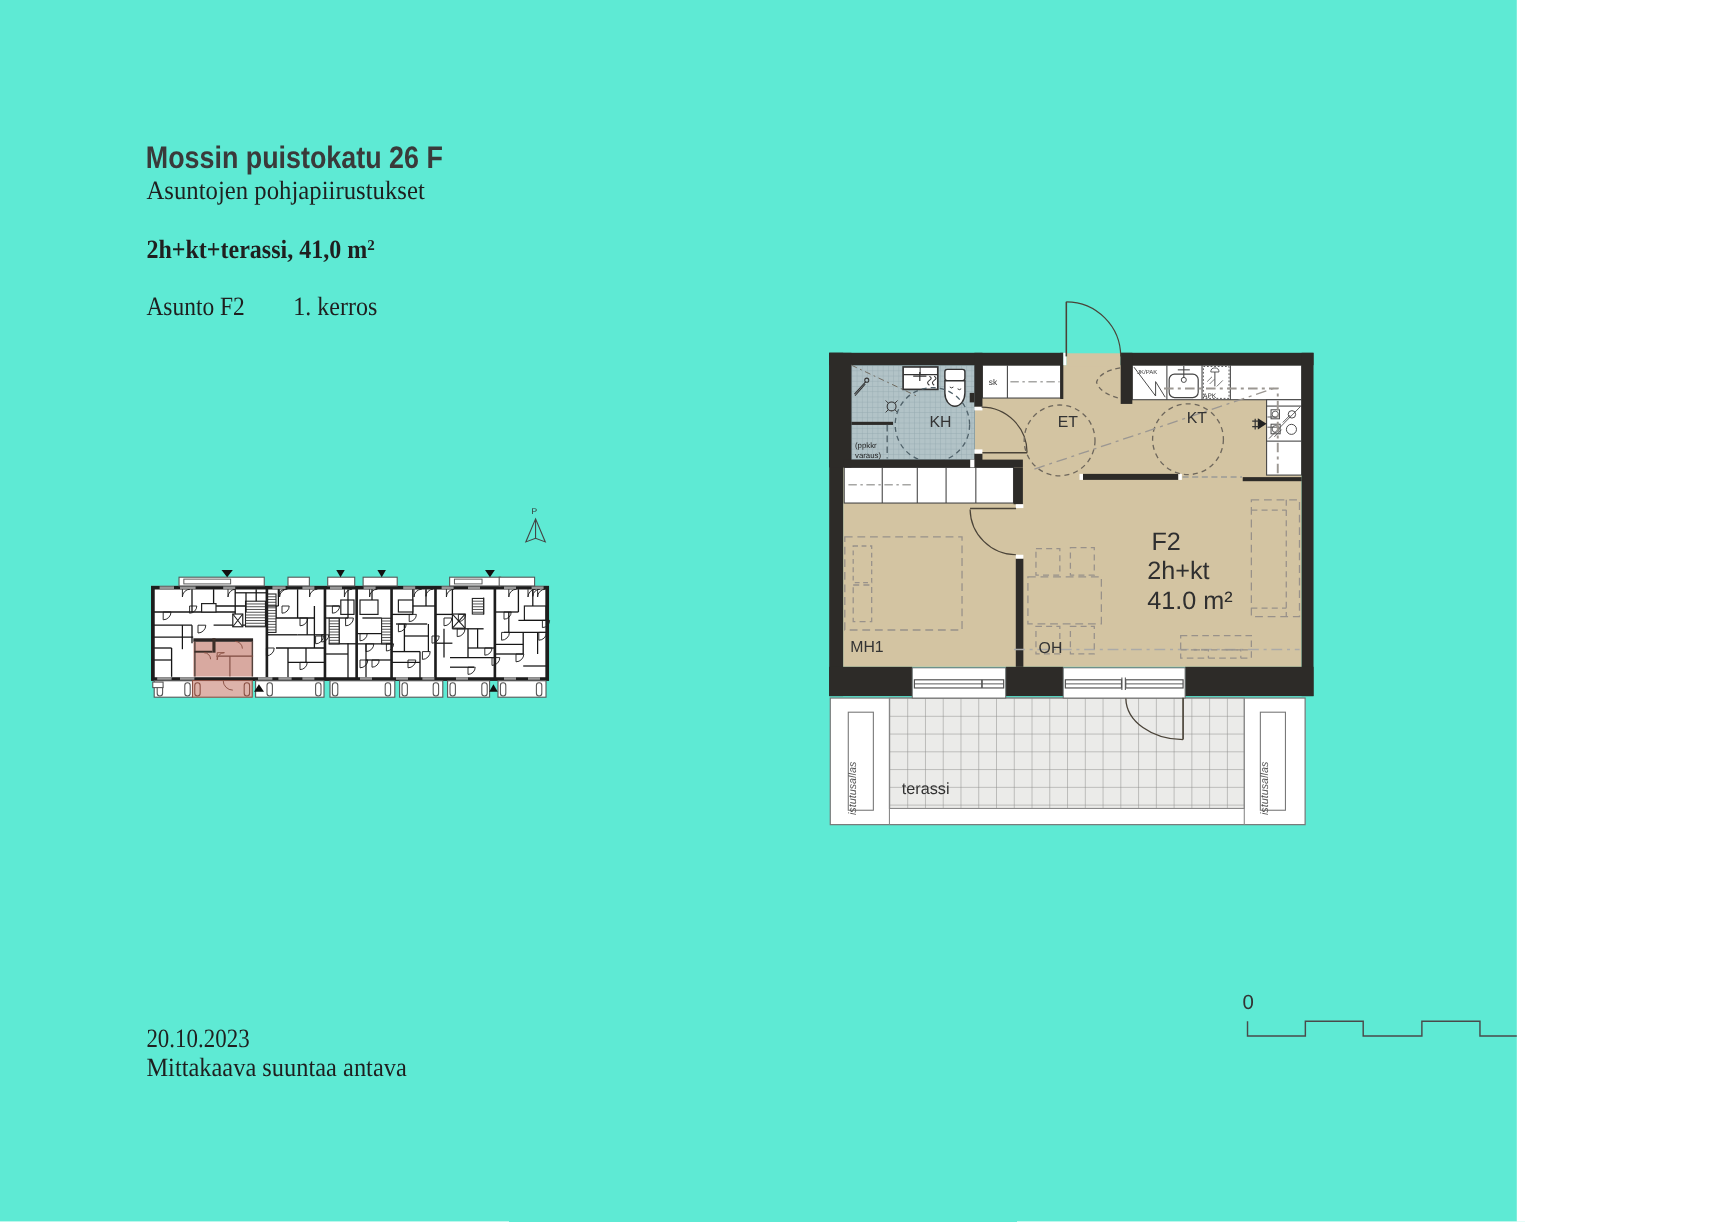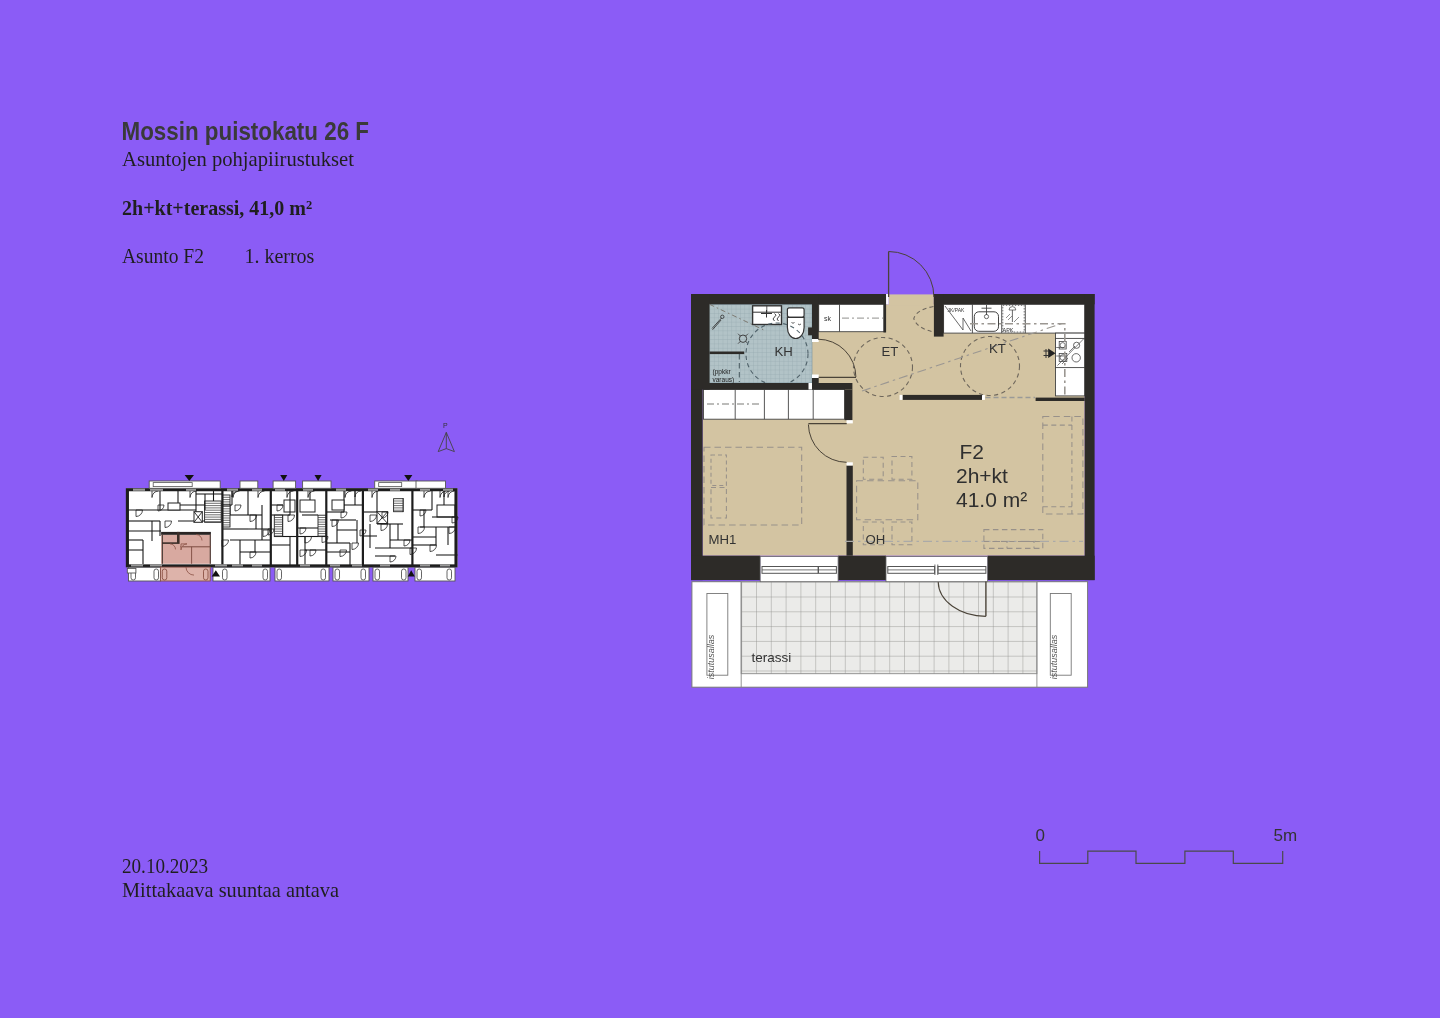--- a/index.html
+++ b/index.html
@@ -1,16 +1,16 @@
 <!DOCTYPE html>
 <html><head>
 <meta charset="utf-8">
 <style>
   html,body{margin:0;padding:0;background:#fff;}
-  .page{position:relative;width:1440px;height:1018px;background:#8b5cf6;overflow:hidden;}
+  .page{position:relative;width:1264px;height:1018px;background:#5eead4;overflow:hidden;}
   svg{position:absolute;top:0;left:0;}
   text{white-space:pre;}
 </style>
 </head>
 <body>
 <div class="page">
 <svg width="1440" height="1018" viewBox="0 0 1440 1018">
 <defs>
 <pattern id="tile" width="4.35" height="4.35" patternUnits="userSpaceOnUse" x="709.5" y="304.3">
   <rect width="4.35" height="4.35" fill="#b2c3c7"></rect>

